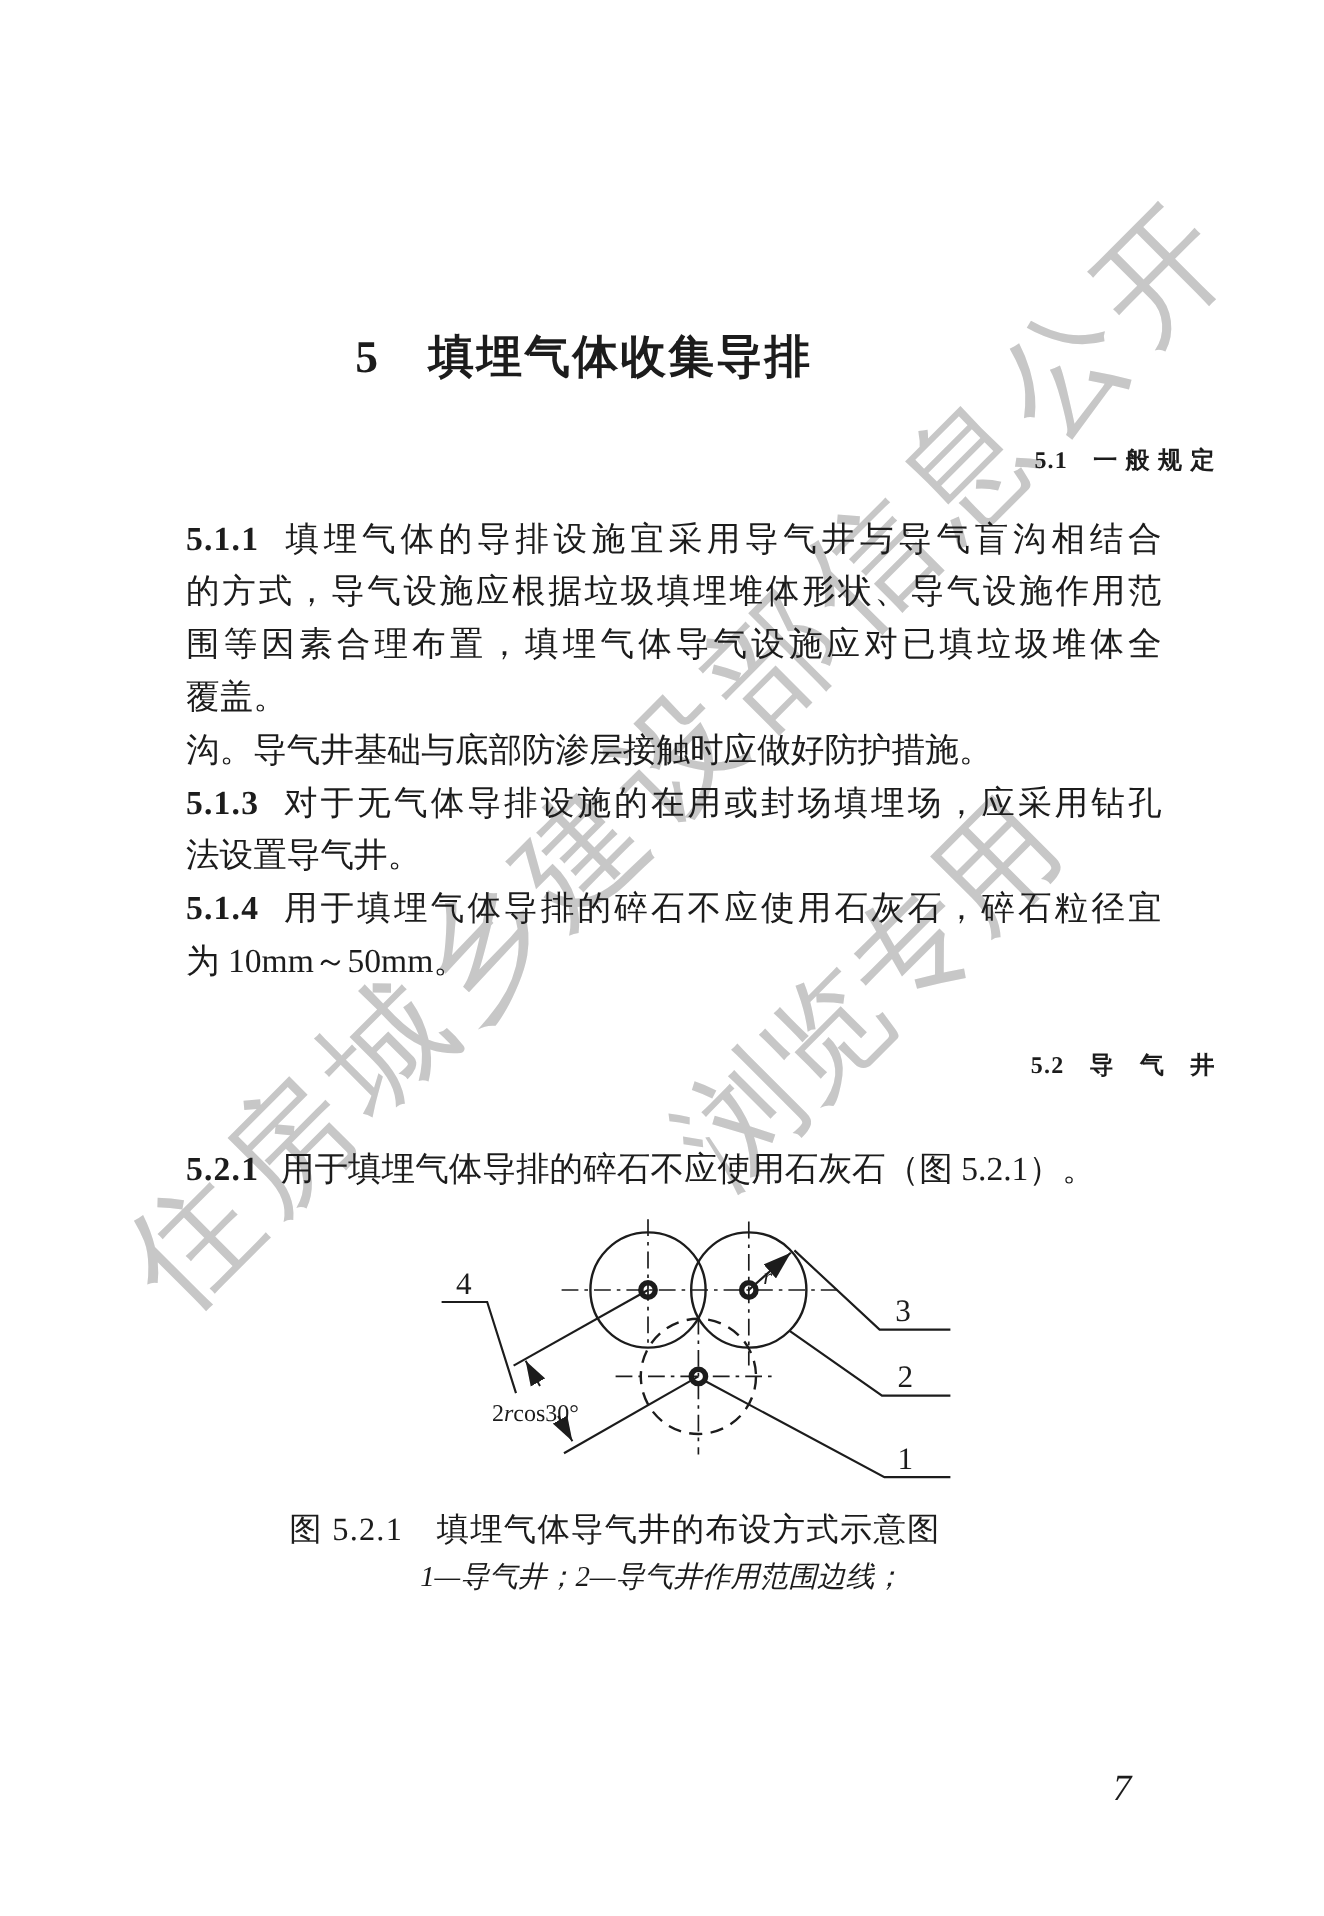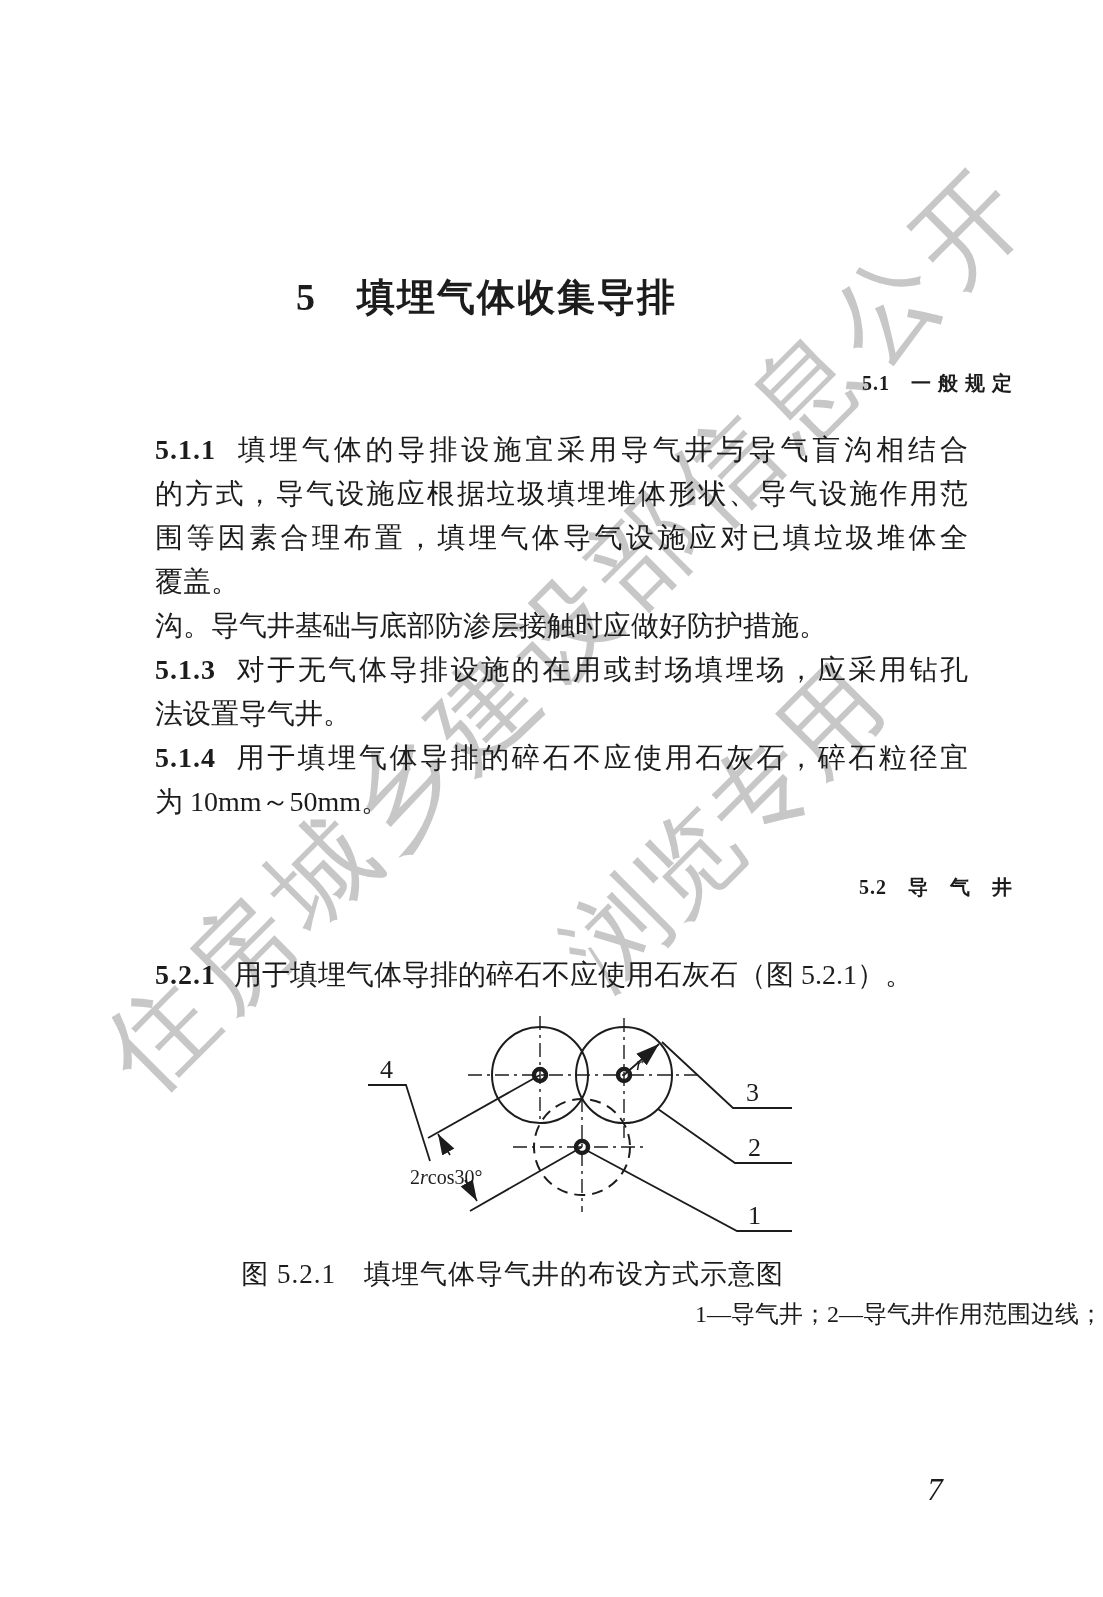--- a/index.html
+++ b/index.html
@@ -47,21 +47,21 @@
     text-align-last:justify;
     -moz-text-align-last:justify;
   }
   .cnum{font-weight:bold;margin-right:18px;letter-spacing:1px;}
   .l521{left:155px;top:953px;width:813px;}
   .fig-caption{
     left:0;top:1256px;width:1025px;text-align:center;
     font-size:27px;letter-spacing:1px;
   }
   .fig-legend{
-    left:0;width:1103px;text-align:right;font-size:24px;
+    left:0;width:1103px;text-align:center;font-size:24px;font-style:italic;
   }
   .lg1{top:1298px;}
   .lg2{top:1339px;}
   .page-number{
     left:905px;top:1472px;width:60px;
     font-size:31px;font-style:italic;text-align:center;
   }
   .figsvg{position:absolute;left:340px;top:988px;z-index:2;}
   svg text{font-family:"Liberation Serif","DejaVu Serif",serif;fill:#1c1c1c;}
 </style>

